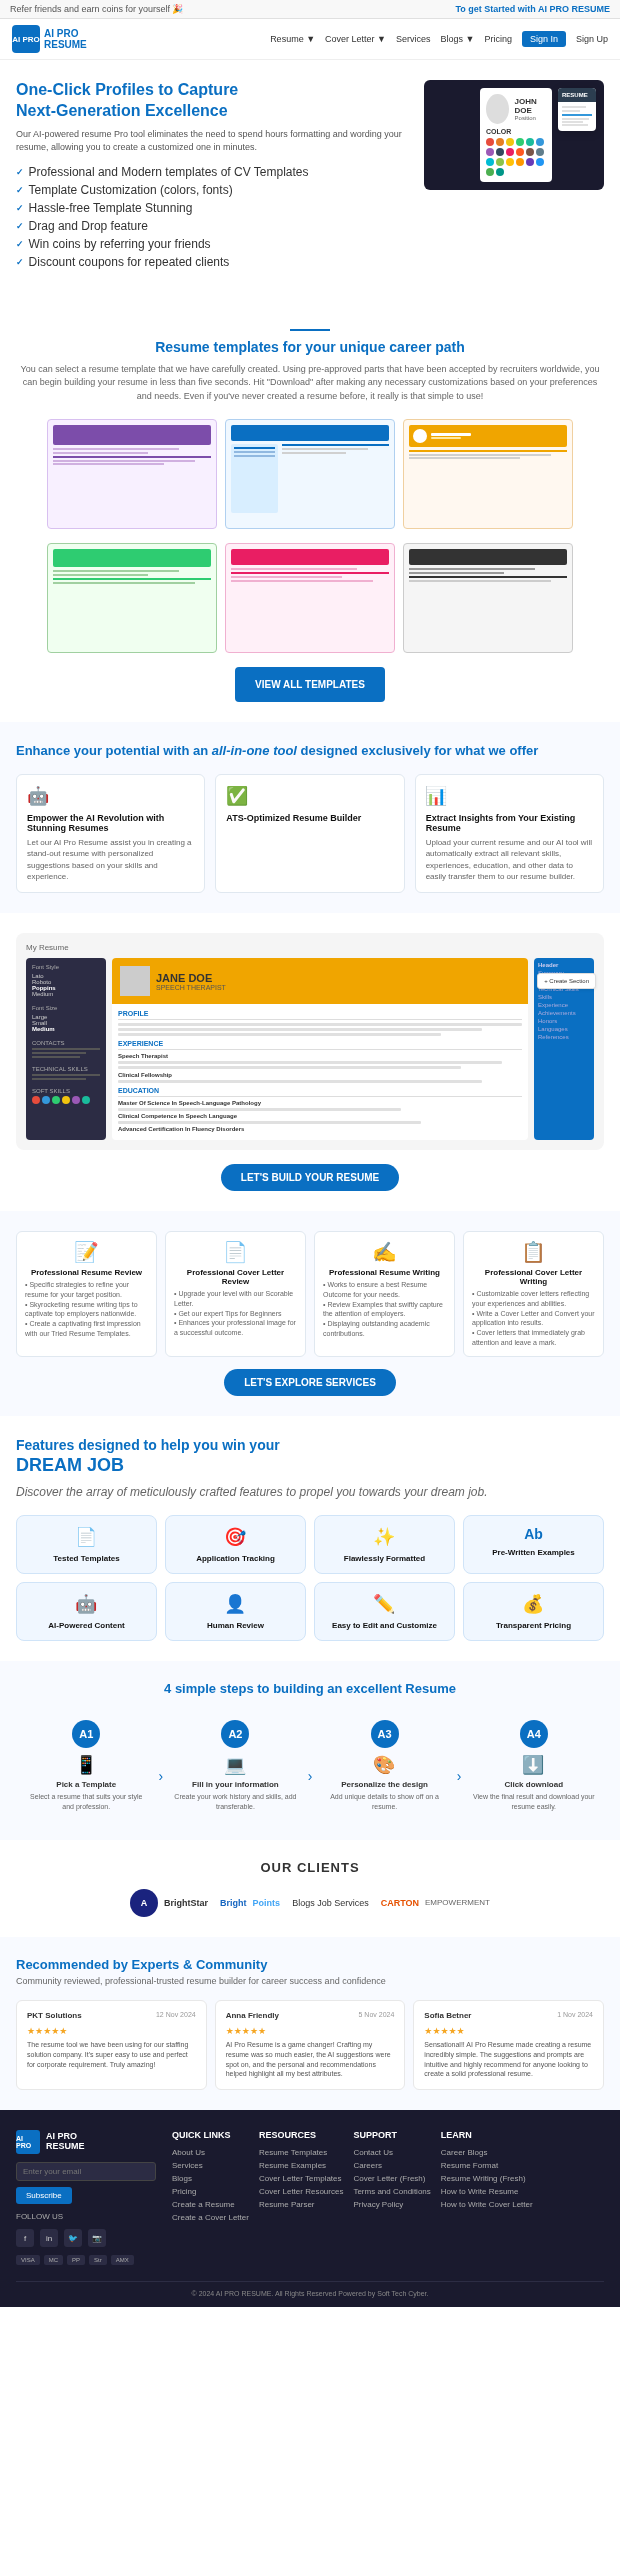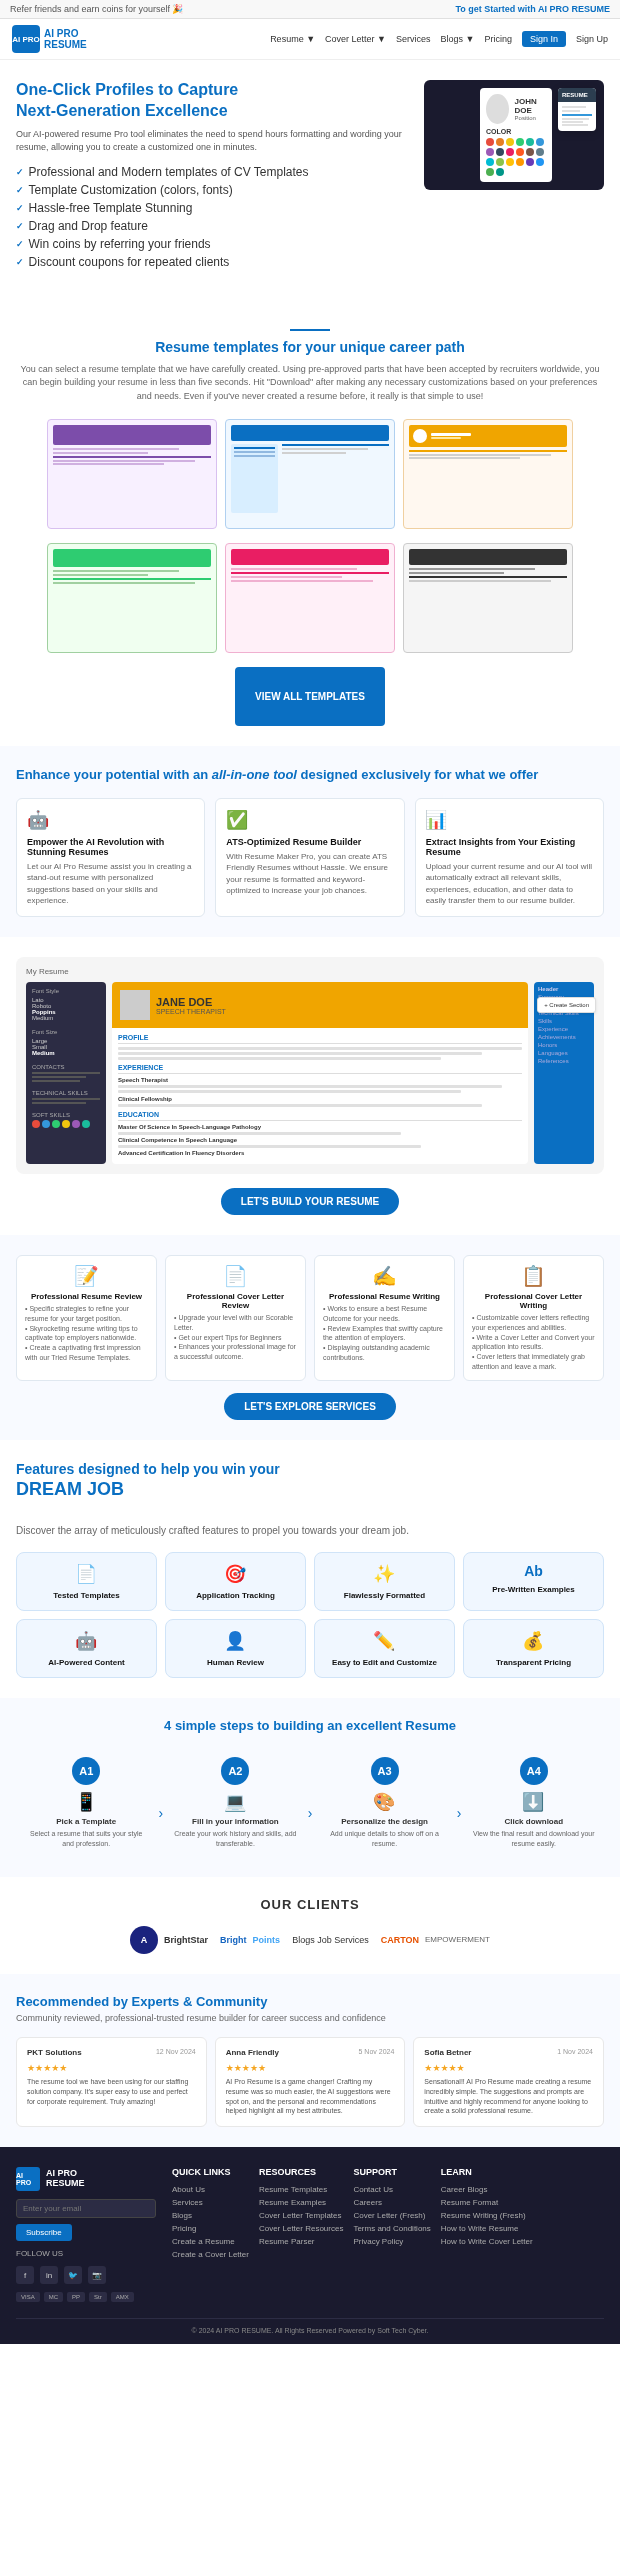--- a/index.html
+++ b/index.html
@@ -40,21 +40,21 @@
     
     
     .section { padding: 20px 16px; }
     .section-title { text-align: center; font-size: 14px; font-weight: bold; margin-bottom: 8px; }
     .section-title span { color: #0a6fc2; }
     .section-subtitle { text-align: center; font-size: 9px; color: #666; margin-bottom: 16px; line-height: 1.5; }
     
     .templates-grid { display: flex; gap: 8px; justify-content: center; flex-wrap: wrap; margin-bottom: 14px; }
     .template-card { width: 170px; height: 110px; background: #f0f4ff; border-radius: 4px; border: 1px solid #dde; display: flex; align-items: center; justify-content: center; overflow: hidden; }
     
-    .view-all-btn { display: block; margin: 0 auto; background: #0a6fc2; color: #fff; padding: 24px 20px; border-radius: 4px; font-size: 10px; font-weight: bold; border: none; cursor: pointer; text-align: center; width: fit-content; }
+    .view-all-btn { display: block; margin: 0 auto; background: #0a6fc2; color: #fff; padding: 12px 20px; border-radius: 4px; font-size: 10px; font-weight: bold; border: none; cursor: pointer; text-align: center; width: fit-content; }
     
     
     .enhance-section { background: #f8faff; padding: 20px 16px; }
     .enhance-title { font-size: 13px; font-weight: bold; margin-bottom: 14px; line-height: 1.4; }
     .enhance-title span { color: #0a6fc2; }
     .enhance-cards { display: flex; gap: 10px; }
     .enhance-card { flex: 1; background: #fff; border-radius: 6px; padding: 10px; border: 1px solid #e0e8f0; }
     .enhance-card-icon { font-size: 18px; margin-bottom: 6px; }
     .enhance-card h3 { font-size: 9px; font-weight: bold; margin-bottom: 4px; color: #111; }
     .enhance-card p { font-size: 8px; color: #666; line-height: 1.4; }
@@ -95,21 +95,21 @@
     .features-header p { font-size: 9px; color: #666; line-height: 1.5; }
     .features-grid { display: grid; grid-template-columns: repeat(4, 1fr); gap: 8px; }
     .feature-card { background: #f0f7ff; border-radius: 8px; padding: 10px; text-align: center; border: 1px solid #d0e4f8; }
     .feature-card-icon { font-size: 18px; margin-bottom: 6px; color: #0a6fc2; }
     .feature-card h4 { font-size: 8px; font-weight: bold; color: #111; }
     
     
     .steps-section { padding: 20px 16px; background: #f8faff; }
     .steps-title { text-align: center; font-size: 13px; font-weight: bold; margin-bottom: 16px; }
     .steps-title span { color: #0a6fc2; }
-    .steps-grid { display: flex; gap: 2px; justify-content: flex-end; }
+    .steps-grid { display: flex; gap: 2px; justify-content: flex-start; }
     .step-card { flex: 1; text-align: center; padding: 8px; }
     .step-num { width: 28px; height: 28px; border-radius: 50%; background: #0a6fc2; color: #fff; display: flex; align-items: center; justify-content: center; font-size: 11px; font-weight: bold; margin: 0 auto 6px; }
     .step-icon { font-size: 18px; margin-bottom: 4px; }
     .step-card h4 { font-size: 8px; font-weight: bold; margin-bottom: 3px; }
     .step-card p { font-size: 7px; color: #666; line-height: 1.4; }
     .step-arrow { display: flex; align-items: center; padding-top: 20px; color: #0a6fc2; font-size: 14px; }
     
     
     .clients-section { padding: 20px 0; background: #fff; text-align: center; }
     .clients-title { font-size: 13px; font-weight: bold; margin-bottom: 14px; letter-spacing: 1px; }
@@ -344,21 +344,20 @@
   </h2>
   <div class="enhance-cards">
     <div class="enhance-card">
       <div class="enhance-card-icon">🤖</div>
       <h3>Empower the AI Revolution with Stunning Resumes</h3>
       <p>Let our AI Pro Resume assist you in creating a stand-out resume with personalized suggestions based on your skills and experience.</p>
     </div>
     <div class="enhance-card">
       <div class="enhance-card-icon">✅</div>
       <h3>ATS-Optimized Resume Builder</h3>
-      <p>With Resume Maker Pro, you can create ATS Friendly Resumes without Hassle. We ensure your resume is formatted and keyword-optimized to increase your job chances.</p>
     </div>
     <div class="enhance-card">
       <div class="enhance-card-icon">📊</div>
       <h3>Extract Insights from Your Existing Resume</h3>
       <p>Upload your current resume and our AI tool will automatically extract all relevant skills, experiences, education, and other data to easily transfer them to our resume builder.</p>
     </div>
   </div>
 </div>
 
 <div class="builder-section">
@@ -496,21 +495,21 @@
   </div>
   <button class="explore-btn">LET'S EXPLORE SERVICES</button>
 </div>
 
 <div class="features-section">
   <div class="features-header">
     <h2>
       <span style="color:#0a6fc2;">Features designed to help you win your</span><br>
       <span style="font-size:18px; font-weight:bold; color:#0a6fc2;">DREAM JOB</span>
     </h2>
-    <p style="font-size:10px; color:#666; margin-top:22px;">Discover the array of meticulously crafted features to propel you towards your dream job.</p>
+    <p style="font-size:12px; color:#666; margin-top:6px;font-style:italic;">Discover the array of meticulously crafted features to propel you towards your dream job.</p>
   </div>
   <div class="features-grid">
     <div class="feature-card">
       <div class="feature-card-icon">📄</div>
       <h4>Tested Templates</h4>
     </div>
     <div class="feature-card">
       <div class="feature-card-icon">🎯</div>
       <h4>Application Tracking</h4>
     </div>

